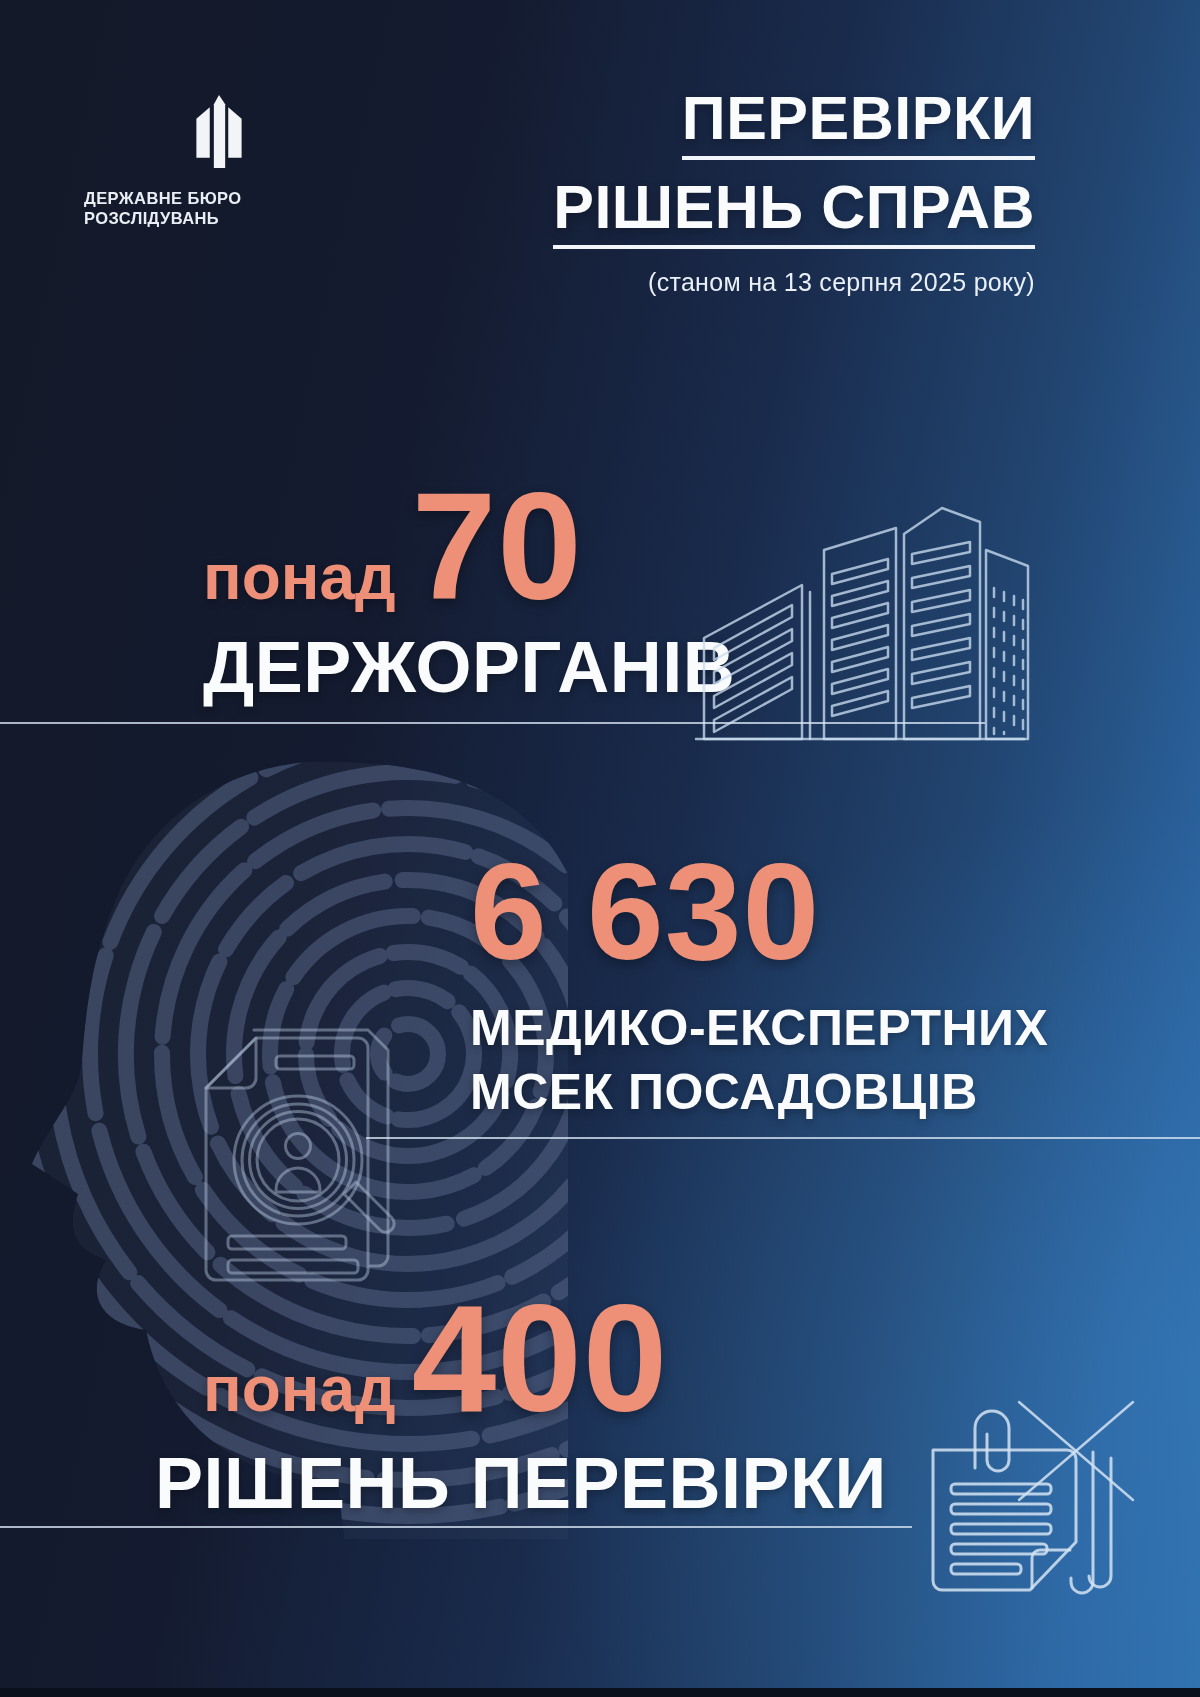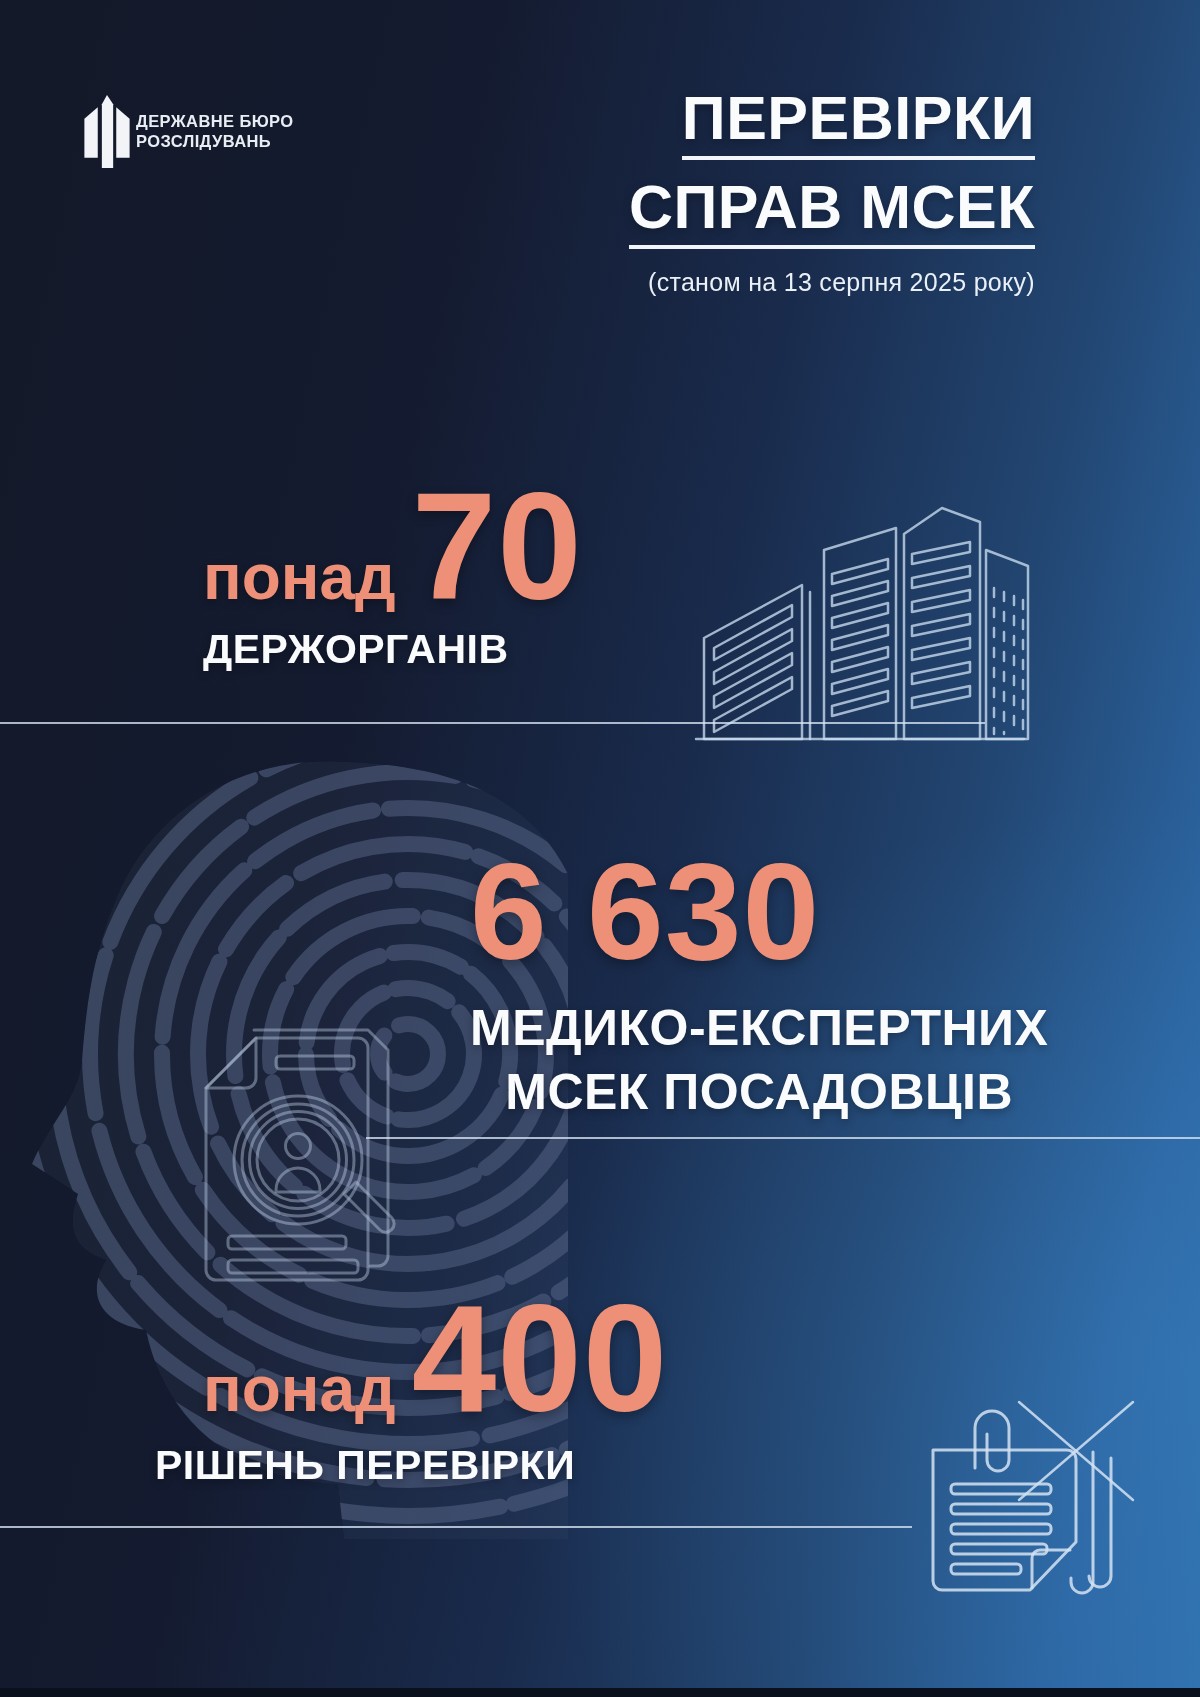--- a/index.html
+++ b/index.html
@@ -9,42 +9,42 @@
     width:1200px;height:1697px;
     overflow:hidden;
     font-family:"Liberation Sans", sans-serif;
     background:
       radial-gradient(1000px 800px at 98% 80%, rgba(64,140,205,0.28), rgba(64,140,205,0) 70%),
       linear-gradient(102deg,#131928 0%,#141B30 32%,#192A4B 54%,#224672 74%,#2B64A0 90%,#2F6FAD 100%);
   }
   .bottom-bar{position:absolute;left:0;top:1688px;width:1200px;height:9px;background:#0B101D;}
 
   
-  .brand{position:absolute;left:84px;top:94px;display:flex;align-items:center;gap:6px;}
+  .brand{position:absolute;left:84px;top:94px;display:flex;align-items:flex-end;gap:20px;flex-direction:column;}
   .brand-text{color:#E9EDF4;font-size:16.5px;font-weight:bold;letter-spacing:.4px;line-height:20px;}
 
   
   .header{position:absolute;right:165px;top:86px;text-align:right;}
   .title-line{display:inline-block;color:#FAFBFD;font-size:61px;font-weight:bold;letter-spacing:.5px;
     line-height:1.05;padding-bottom:6px;border-bottom:4px solid #F2F5F9;margin-bottom:15px;
     text-shadow:0 3px 10px rgba(0,0,0,.25);}
   .subtitle{color:#EAF0F7;font-size:25px;font-weight:normal;margin-top:4px;letter-spacing:.3px;}
 
   
   .stat-row{display:flex;align-items:baseline;gap:16px;}
   .stat-prefix{font-size:64px;font-weight:bold;color:var(--accent);text-shadow:0 3px 9px rgba(0,0,0,.3);}
   .stat-value{font-size:152px;font-weight:bold;color:var(--accent);line-height:1;letter-spacing:1px;
     text-shadow:0 4px 12px rgba(0,0,0,.32);}
-  .stat-label{font-size:41px;font-weight:bold;color:#FAFBFD;letter-spacing:.5px;
+  .stat-label{font-size:72px;font-weight:bold;color:#FAFBFD;letter-spacing:.5px;
     text-shadow:0 3px 9px rgba(0,0,0,.3);}
   .stat1{position:absolute;left:203px;top:470px;}
   .stat1 .stat-label{margin-top:4px;}
   .stat2{position:absolute;left:470px;top:842px;}
   .stat2 .stat-value{font-size:138px;}
-  .stat2 .stat-label{font-size:50px;line-height:64px;margin-top:16px;text-align:center;}
+  .stat2 .stat-label{font-size:50px;line-height:64px;margin-top:16px;}
   .stat3{position:absolute;left:155px;top:1282px;}
   .stat3 .stat-row{margin-left:48px;}
   .stat3 .stat-label{margin-top:8px;}
 
   
   .divider{position:absolute;height:2px;background:rgba(215,228,242,.78);}
   .divider-1{left:0;top:722px;width:985px;}
   .divider-2{left:366px;top:1137px;width:834px;}
   .divider-3{left:0;top:1526px;width:912px;}
 
@@ -98,21 +98,21 @@
       </g>
     </svg>
     <div class="brand-text">
       <div>ДЕРЖАВНЕ БЮРО</div>
       <div>РОЗСЛІДУВАНЬ</div>
     </div>
   </div>
 
   <div class="header">
     <div><span class="title-line">ПЕРЕВІРКИ</span></div>
-    <div><span class="title-line">СПРАВ МСЕК</span></div>
+    <div><span class="title-line">РІШЕНЬ СПРАВ</span></div>
     <div class="subtitle">(станом на 13 серпня 2025 року)</div>
   </div>
 
   <div class="stat1">
     <div class="stat-row">
       <span class="stat-prefix">понад</span>
       <span class="stat-value">70</span>
     </div>
     <div class="stat-label">ДЕРЖОРГАНІВ</div>
   </div>

